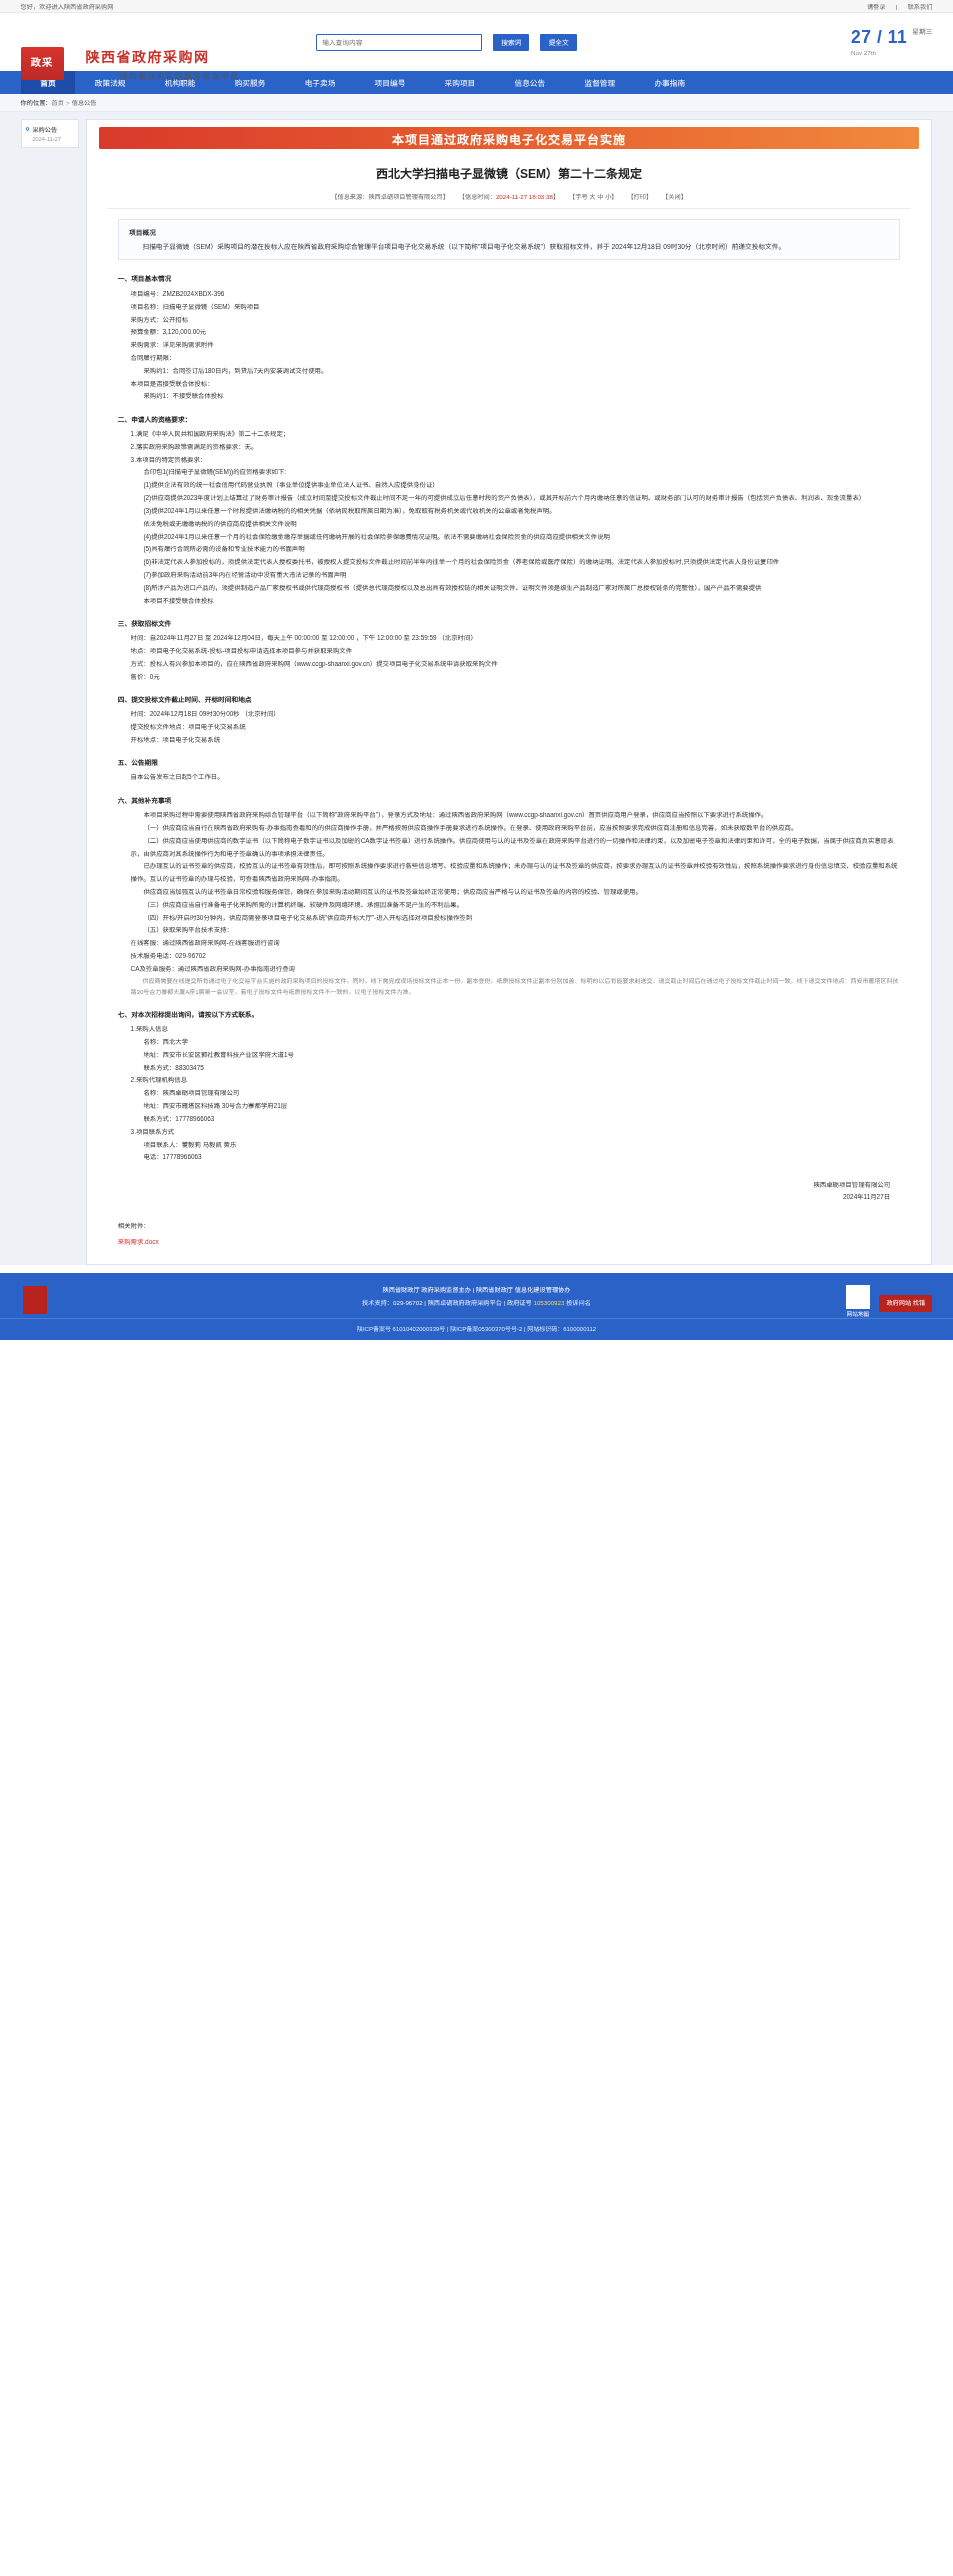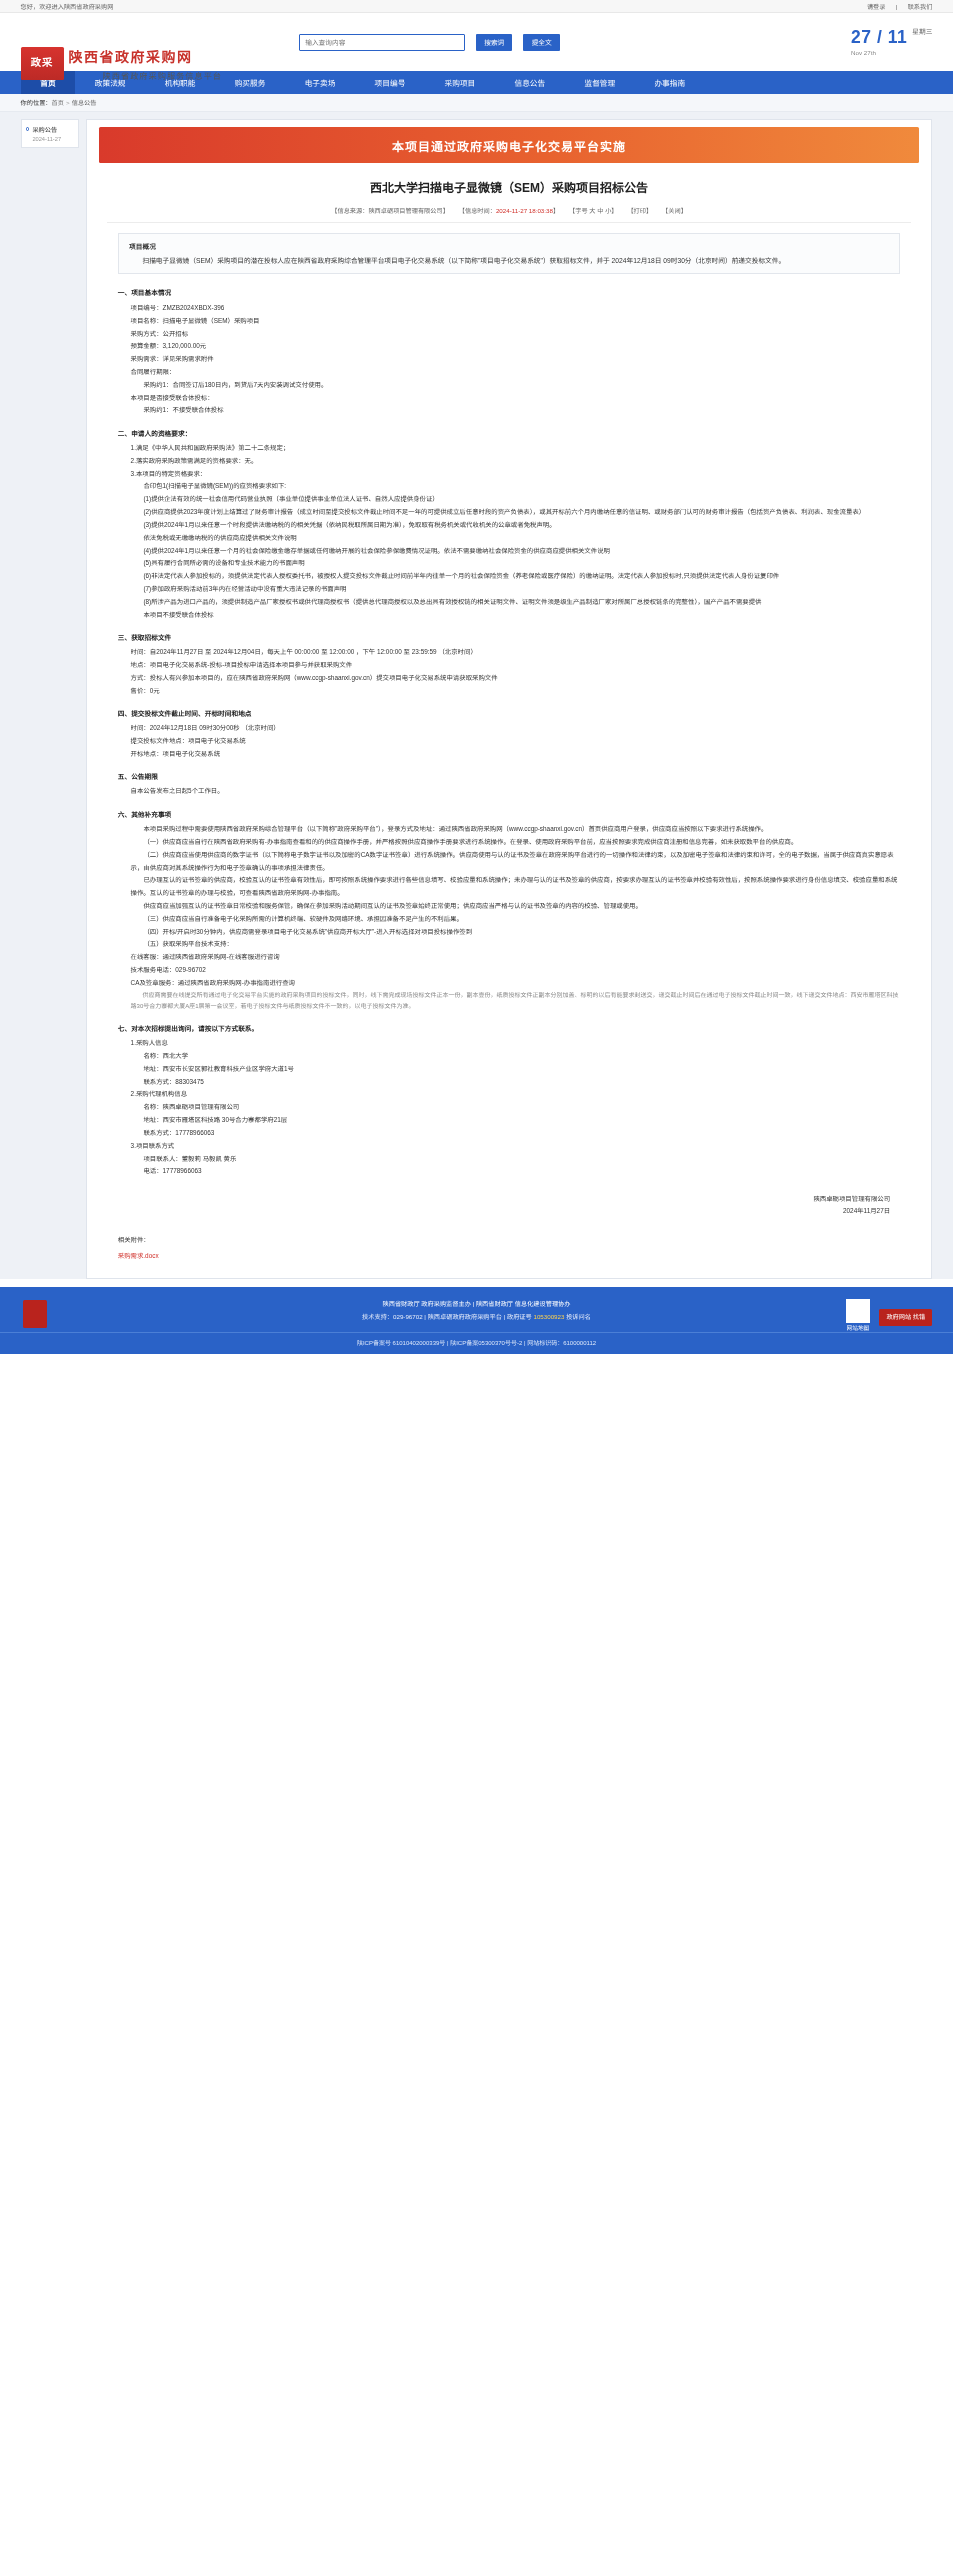--- a/index.html
+++ b/index.html
@@ -26,21 +26,21 @@
   .topbar .sep { color: #ccc; }
 
   .header {
     height: 58px;
     background: #ffffff;
     display: flex;
     align-items: center;
     padding: 0 20.6px;
     position: relative;
   }
-  .logo-block { display: flex; align-items: center; gap: 5px; margin-top: 42px; }
+  .logo-block { display: flex; align-items: center; gap: 22px; margin-top: 42px; }
   .logo-mark {
     width: 43px; height: 33px;
     background: linear-gradient(180deg,#d7332e 0%, #bc2a26 100%);
     color: #fff;
     display: flex; flex-direction: column; align-items: center; justify-content: center;
     border-radius: 1.5px;
     font-weight: bold;
     line-height: 1.15;
     font-size: 10.3px;
     letter-spacing: 1px;
@@ -121,21 +121,21 @@
 
   .content {
     flex: 1;
     background: #fff;
     border: 0.5px solid #dfe4ec;
     padding: 0 0 15.5px 0;
     min-height: 206px;
   }
   .banner {
     margin: 7.2px 12.4px 0 12.4px;
-    height: 36px;
+    height: 22px;
     border-radius: 1.5px;
     background: linear-gradient(90deg,#d93a2b 0%, #e8622f 55%, #f08a3c 100%);
     color: #fff;
     font-size: 12px;
     font-weight: bold;
     display: flex; align-items: center; justify-content: center;
     letter-spacing: 1px;
   }
   .doc-title {
     text-align: center;
@@ -280,21 +280,21 @@
         <span>采购公告</span>
         <div class="date">2024-11-27</div>
       </span>
     </div>
   </div>
 
   <div class="content">
 
     <div class="banner">本项目通过政府采购电子化交易平台实施</div>
 
-    <div class="doc-title">西北大学扫描电子显微镜（SEM）采购项目招标公告</div>
+    <div class="doc-title">西北大学扫描电子显微镜（SEM）第二十二条规定</div>
 
     <div class="meta-line">
       <span class="seg">
         <span>【信息来源：</span><span>陕西卓砺项目管理有限公司</span><span>】</span>
       </span>
       <span class="seg">
         <span>【信息时间：</span><span class="red">2024-11-27 18:03:38</span><span>】</span>
       </span>
       <span class="seg">【字号 大 中 小】</span>
       <span class="seg">【打印】</span>

